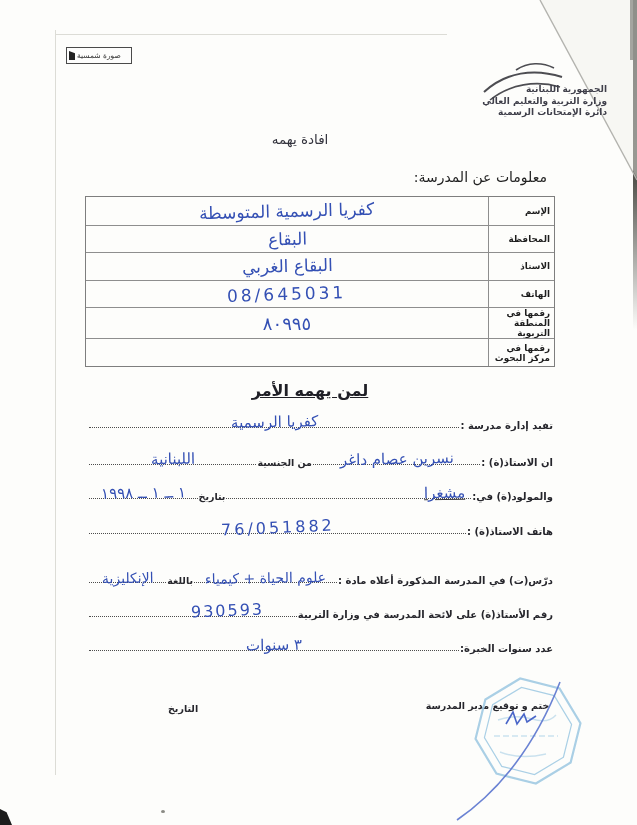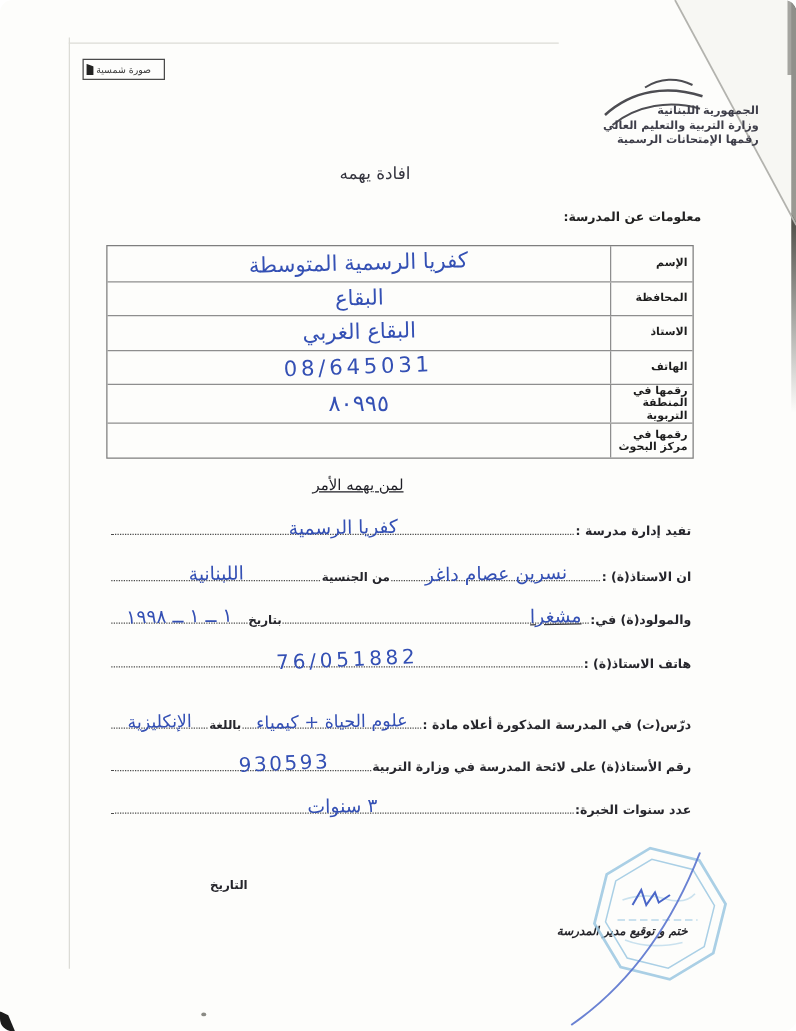--- a/index.html
+++ b/index.html
@@ -1,17 +1,17 @@
 <!DOCTYPE html>
 <html><head>
 <meta charset="utf-8">
 <style>
   html,body{margin:0;padding:0;background:#ffffff;}
   .page{position:relative;width:637px;height:825px;background:#fdfdfb;overflow:hidden;
-        font-family:"DejaVu Sans",sans-serif;color:#38383f;border-radius:10px;}
+        font-family:"DejaVu Sans",sans-serif;color:#38383f;}
   
   .edge-left{position:absolute;left:55px;top:30px;width:1px;height:745px;background:#dcdcd6;}
   .edge-top{position:absolute;left:55px;top:34px;width:392px;height:1px;background:#dcdcd6;}
   .right-strip{position:absolute;right:0;top:0;width:4px;height:330px;
                background:linear-gradient(to bottom,#3a3a38 0%,#55554f 55%,rgba(85,85,80,0) 100%);}
   .right-strip2{position:absolute;right:0;top:0;width:7px;height:60px;background:#44443f;opacity:.8;}
   .corner-mark{position:absolute;left:0;bottom:0;width:12px;height:16px;background:#1c1c1c;
                clip-path:polygon(0 0,55% 20%,100% 100%,0 100%);}
   .speck{position:absolute;left:161px;top:810px;width:4px;height:3px;background:#8a8a84;border-radius:50%;}
   .fold-svg{position:absolute;left:0;top:0;pointer-events:none;}
@@ -19,21 +19,21 @@
   .photo-box{position:absolute;left:66px;top:47px;width:60px;height:15px;border:1px solid #4a4a4a;
              background:#fdfdfc;display:flex;align-items:center;justify-content:flex-end;
              direction:rtl;font-size:7.5px;color:#333;padding:0 2px;gap:2px;}
   .photo-icon{width:6px;height:9px;background:#222;clip-path:polygon(0 0,100% 25%,100% 100%,0 100%);}
   
   .logo-svg{position:absolute;left:476px;top:60px;}
   .hdr{position:absolute;right:30px;top:84px;text-align:right;direction:rtl;
        font-size:9px;line-height:11.5px;color:#3f3f4a;font-weight:700;}
   .title{position:absolute;left:230px;top:131px;width:140px;text-align:center;
          font-size:13.5px;letter-spacing:1px;color:#34343e;direction:rtl;}
-  .sec-school{position:absolute;right:76px;top:169px;font-size:10px;font-weight:700;direction:rtl;color:#222;}
+  .sec-school{position:absolute;right:90px;top:169px;font-size:14px;font-weight:400;direction:rtl;color:#222;}
   
   .tbl{position:absolute;left:85px;top:196px;width:468px;height:169px;border:1.5px solid #7e7e7e;
        display:grid;grid-template-rows:repeat(6,1fr);direction:rtl;}
   .trow{display:grid;grid-template-columns:66px 1fr;border-top:1px solid #8e8e8e;}
   .trow:first-child{border-top:none;}
   .tl{border-left:1px solid #8e8e8e;display:flex;align-items:center;padding-right:4px;
       font-size:8.8px;font-weight:700;color:#1d1d1d;line-height:10px;}
   .tv{display:flex;align-items:center;justify-content:center;overflow:visible;}
   
   .hand{color:#3450b4;direction:rtl;white-space:nowrap;}
@@ -46,22 +46,22 @@
   .lbl{font-size:10px;font-weight:700;color:#26262c;white-space:nowrap;padding-bottom:1px;}
   .mid{font-size:9.5px;font-weight:700;color:#26262c;white-space:nowrap;padding-bottom:1px;}
   .dots{flex:1;border-bottom:1.6px dotted #4c4c4c;display:flex;justify-content:center;
         align-items:flex-end;margin:4px 1px;overflow:visible;}
   .hd{position:relative;margin-bottom:-4px;font-size:15px;transform:rotate(-1deg);}
   .hd-sm{font-size:14px;}
   .hd-ltr{direction:ltr;letter-spacing:3px;font-size:16px;transform:rotate(-2.5deg);}
   .push-r{justify-content:flex-start;padding-right:6px;}
   .shift-r{justify-content:center;padding-left:70px;}
   
-  .stamp-label{position:absolute;left:425px;top:740px;width:125px;font-size:9.5px;font-weight:700;
-               direction:rtl;color:#26262c;font-style:italic;}
+  .stamp-label{position:absolute;left:425px;top:700px;width:125px;font-size:9.5px;font-weight:700;
+               direction:rtl;text-align:center;color:#26262c;}
   .date-label{position:absolute;left:168px;top:703px;font-size:9.5px;font-weight:700;direction:rtl;color:#26262c;}
   .stamp-svg{position:absolute;left:420px;top:668px;pointer-events:none;}
 </style>
 </head>
 <body>
 
 <div class="page">
 
   <div class="edge-left"></div>
   <div class="edge-top"></div>
@@ -81,21 +81,21 @@
 
   <svg class="logo-svg" width="96" height="46" viewBox="0 0 96 46">
     <path d="M40,10 C52,2 66,2 78,8" stroke="#4d4d52" stroke-width="1.6" fill="none"></path>
     <path d="M8,32 C30,12 58,8 86,17" stroke="#4d4d52" stroke-width="2" fill="none"></path>
     <path d="M14,40 C34,24 60,20 84,27" stroke="#4d4d52" stroke-width="1.6" fill="none"></path>
   </svg>
 
   <div class="hdr">
     <div>الجمهورية اللبنانية</div>
     <div>وزارة التربية والتعليم العالي</div>
-    <div>رقمها الإمتحانات الرسمية</div>
+    <div>دائرة الإمتحانات الرسمية</div>
   </div>
 
   <div class="title">افادة يهمه</div>
 
   <div class="sec-school">معلومات عن المدرسة:</div>
 
   <div class="tbl">
     <div class="trow">
       <div class="tl">الإسم</div>
       <div class="tv">
@@ -127,22 +127,22 @@
         </div>
     </div>
     <div class="trow">
       <div class="tl">رقمها في مركز البحوث</div>
       <div class="tv">
           <span class="hand"></span>
         </div>
     </div>
   </div>
 
-  <div style="position:absolute;left:250px;top:381px;width:120px;text-align:left;font-size:12px;
-              font-weight:400;text-decoration:underline;direction:rtl;color:#1f1f26;">لمن يهمه الأمر</div>
+  <div style="position:absolute;left:250px;top:381px;width:120px;text-align:center;font-size:16px;
+              font-weight:700;text-decoration:underline;direction:rtl;color:#1f1f26;">لمن يهمه الأمر</div>
 
   <div class="fline" style="top:412px;">
     <span class="lbl">تفيد إدارة مدرسة :</span>
     <span class="dots">
       <span class="hand hd">كفريا الرسمية</span>
     </span>
   </div>
 
   <div class="fline" style="top:449px;">
     <span class="lbl">ان الاستاذ(ة) :</span>

